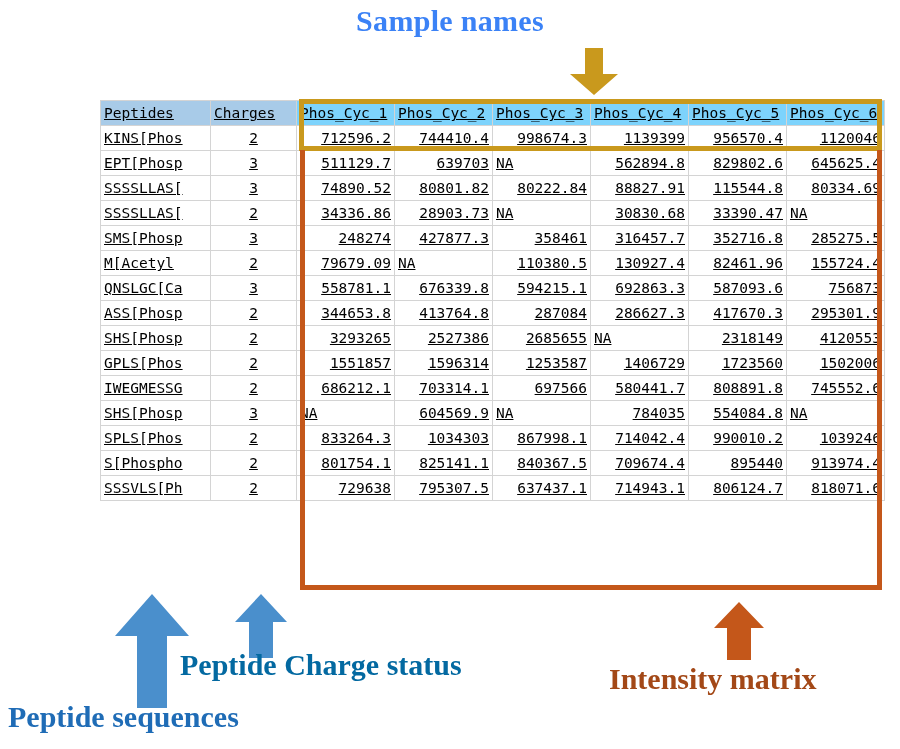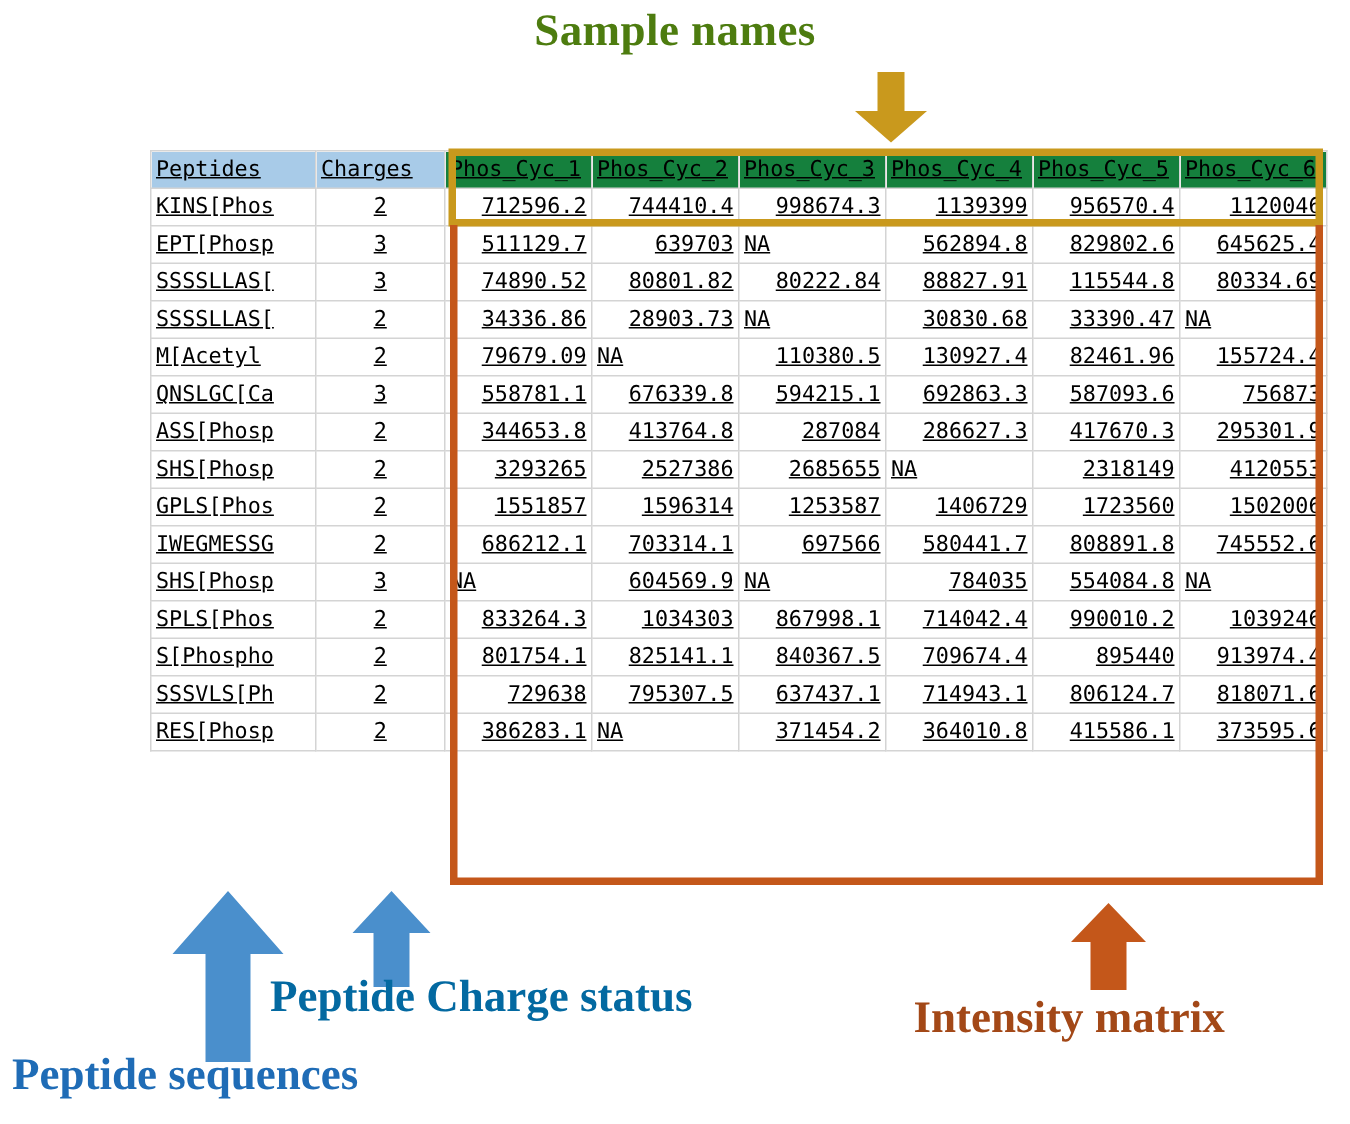--- a/index.html
+++ b/index.html
@@ -18,21 +18,21 @@
   
   #annot-sample-names {
     position: absolute;
     left: 0;
     top: 4px;
     width: 900px;
     text-align: center;
     font-family: "Liberation Serif", serif;
     font-weight: bold;
     font-size: 30px;
-    color: #4d7c0f;
+    color: #3b82f6;
     letter-spacing: 0.3px;
   }
   #arrow-sample-names {
     position: absolute;
     left: 568px;
     top: 48px;
     width: 52px;
     height: 48px;
   }
 
@@ -66,21 +66,21 @@
 
   thead th.hdr-label {
     background: #a8cbe8;
     text-align: left;
     height: 48px;
     line-height: 48px;
     vertical-align: middle;
     color: #000;
   }
   thead th.hdr-sample {
-    background: #15803d;
+    background: #7dd3fc;
     text-align: left;
     height: 48px;
     vertical-align: top;
     padding: 2px 3px 0 4px;
     line-height: 22px;
     white-space: normal;
     word-break: break-all;
     color: #000;
   }
   td.cell-pep {
@@ -236,20 +236,30 @@
         <td class="cell-pep">SSSSLLAS[</td>
         <td class="cell-chg">2</td>
         <td class="cell-val">34336.86</td>
         <td class="cell-val">28903.73</td>
         <td class="cell-val na">NA</td>
         <td class="cell-val">30830.68</td>
         <td class="cell-val">33390.47</td>
         <td class="cell-val na">NA</td>
       </tr>
       <tr>
+        <td class="cell-pep">SMS[Phosp</td>
+        <td class="cell-chg">3</td>
+        <td class="cell-val">248274</td>
+        <td class="cell-val">427877.3</td>
+        <td class="cell-val">358461</td>
+        <td class="cell-val">316457.7</td>
+        <td class="cell-val">352716.8</td>
+        <td class="cell-val">285275.5</td>
+      </tr>
+      <tr>
         <td class="cell-pep">M[Acetyl</td>
         <td class="cell-chg">2</td>
         <td class="cell-val">79679.09</td>
         <td class="cell-val na">NA</td>
         <td class="cell-val">110380.5</td>
         <td class="cell-val">130927.4</td>
         <td class="cell-val">82461.96</td>
         <td class="cell-val">155724.4</td>
       </tr>
       <tr>
@@ -335,30 +345,20 @@
       <tr>
         <td class="cell-pep">SSSVLS[Ph</td>
         <td class="cell-chg">2</td>
         <td class="cell-val">729638</td>
         <td class="cell-val">795307.5</td>
         <td class="cell-val">637437.1</td>
         <td class="cell-val">714943.1</td>
         <td class="cell-val">806124.7</td>
         <td class="cell-val">818071.6</td>
       </tr>
-      <tr>
-        <td class="cell-pep">RES[Phosp</td>
-        <td class="cell-chg">2</td>
-        <td class="cell-val">386283.1</td>
-        <td class="cell-val na">NA</td>
-        <td class="cell-val">371454.2</td>
-        <td class="cell-val">364010.8</td>
-        <td class="cell-val">415586.1</td>
-        <td class="cell-val">373595.6</td>
-      </tr>
     </tbody>
 </table>
 
 <div id="box-samples"></div>
 <div id="box-intensity"></div>
 
 <svg id="arrow-peptides" viewBox="0 0 78 118" xmlns="http://www.w3.org/2000/svg">
   <polygon points="39,2 76,44 54,44 54,116 24,116 24,44 2,44" fill="#4a8fcc"></polygon>
 </svg>
 

